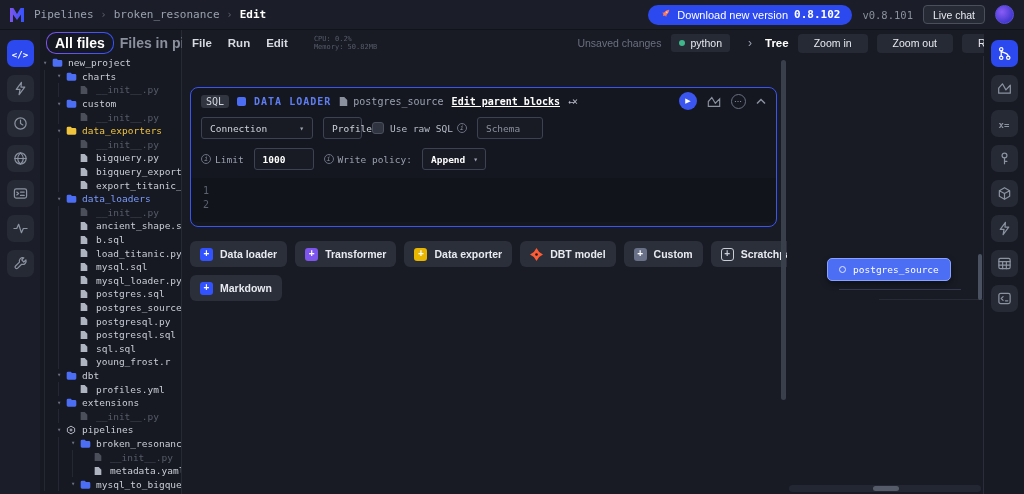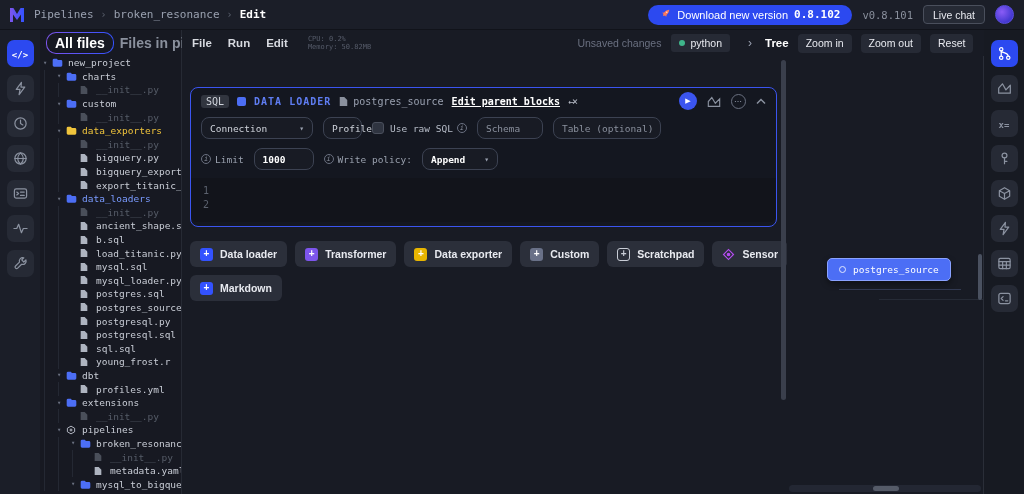--- a/index.html
+++ b/index.html
@@ -44,48 +44,48 @@
   .tree-row .t-icon { width:12px; margin-right:4px; display:flex; align-items:center; flex:0 0 auto; }
   .tone-normal { color:#c9cdd6; }
   .tone-dim { color:#565c68; }
   .tone-yellow { color:#f0c43c; }
   .tone-blue { color:#7a9bff; }
 
   
   .editor { flex:1; display:flex; flex-direction:column; background:#181b24; min-width:0; }
   .toolbar { height:26px; display:flex; align-items:center; padding-left:10px; }
   .menu-item { color:#d7dae0; font-weight:bold; font-size:11.5px; margin-right:16px; cursor:pointer; }
-  .stats { font-family:"DejaVu Sans Mono", monospace; font-size:7px; color:#565c6a; line-height:8px; margin-left:4px; }
+  .stats { font-family:"DejaVu Sans Mono", monospace; font-size:7px; color:#565c6a; line-height:8px; margin-left:10px; }
   .status-text { margin-left:auto; color:#6a7080; font-size:10.5px; }
   .kernel { display:flex; align-items:center; gap:5px; background:#262a35; height:18px; padding:0 8px; border-radius:3px; margin-left:10px; color:#e8eaf0; font-size:10.5px; cursor:pointer; }
   .kdot { width:6px; height:6px; border-radius:50%; background:#3fb68b; }
   .view-group { width:254px; flex:0 0 254px; display:flex; align-items:center; gap:9px; padding:0 8px 0 18px; }
   .vg-back { color:#9aa1b0; font-size:12px; cursor:pointer; }
   .vg-label { color:#ffffff; font-weight:bold; font-size:11.5px; margin-left:4px; }
-  .vg-btn { background:#262a35; border:none; color:#e8eaf0; height:19px; padding:0 8px; border-radius:4px; font-size:10.5px; cursor:pointer; white-space:nowrap; }
+  .vg-btn { background:#262a35; border:none; color:#e8eaf0; height:19px; padding:0 16px; border-radius:4px; font-size:10.5px; cursor:pointer; white-space:nowrap; }
 
   .editor-body { flex:1; display:flex; min-height:0; position:relative; }
   .editor-col { flex:1; min-width:0; padding:6px 2px 0 8px; }
 
   
   .block { border:1.5px solid #3b55f0; border-radius:8px; background:#141720; padding-bottom:4px;margin-top:25px; }
   .block-head { height:24px; display:flex; align-items:center; gap:8px; padding:2px 10px 0 10px; font-family:"DejaVu Sans Mono", monospace; font-size:10px; }
   .lang-badge { background:#31353f; color:#d0d4dc; padding:1px 5px; border-radius:3px; }
   .blue-sq { width:9px; height:9px; background:#4c6ef5; border-radius:2px; }
   .btype { color:#5f7df2; font-weight:bold; letter-spacing:1px; }
   .bname { color:#9aa1b0; display:flex; align-items:center; gap:5px; }
   .edit-parents { color:#ffffff; font-weight:bold; text-decoration:underline; cursor:pointer; }
   .detach { color:#b8bdc8; cursor:pointer; letter-spacing:-2px; }
   .head-right { margin-left:auto; display:flex; align-items:center; gap:10px; }
   .play-btn { width:18px; height:18px; border-radius:50%; background:#3b55f0; border:none; color:#fff; display:flex; align-items:center; justify-content:center; cursor:pointer; }
   .icon-btn { background:none; border:none; color:#8b92a0; cursor:pointer; display:flex; align-items:center; }
   .more-circle { width:15px; height:15px; border:1px solid #6a7080; border-radius:50%; color:#9aa1b0; font-size:8px; display:flex; align-items:center; justify-content:center; letter-spacing:1px; }
 
   .ctrl-row { display:flex; align-items:center; gap:10px; padding:5px 10px 4px 10px; font-family:"DejaVu Sans Mono", monospace; font-size:9.5px; }
-  .select-box, .input-box { height:22px; border:1px solid #3c4252; border-radius:8px; background:#181b24; display:flex; align-items:center; padding:0 8px; color:#d0d4dc; cursor:pointer; }
+  .select-box, .input-box { height:22px; border:1px solid #3c4252; border-radius:3px; background:#181b24; display:flex; align-items:center; padding:0 8px; color:#d0d4dc; cursor:pointer; }
   .select-box .chev { margin-left:auto; color:#9aa1b0; font-size:8px; padding-left:8px; }
   .input-box input { background:transparent; border:none; outline:none; color:#fff; font-family:"DejaVu Sans Mono", monospace; font-size:9.5px; width:100%; }
   .input-box input::placeholder { color:#8a909d; }
   .checkbox { width:12px; height:12px; border-radius:3px; background:#2f3440; border:1px solid #4a4f5c; cursor:pointer; }
   .chk-label { color:#b8bec9; }
   .info-i { width:10px; height:10px; border:1px solid #6a7080; border-radius:50%; color:#8a909d; font-size:7px; display:inline-flex; align-items:center; justify-content:center; font-style:italic; flex:0 0 auto; }
   .ctrl-label { color:#9aa1ae; }
   .bold-val { color:#fff; font-weight:bold; }
 
   .code-area { margin-top:4px; padding:6px 0 10px 0; background:#12141b; border-radius:0 0 6px 6px; font-family:"DejaVu Sans Mono", monospace; font-size:10px; }
@@ -635,34 +635,31 @@
               <div class="select-box" style="width:39px">
                 <span>Profile</span>
                 <span class="chev">▾</span>
               </div>
               <span class="checkbox"></span>
               <span class="chk-label" style="margin-left:-4px">Use raw SQL</span>
               <span class="info-i" style="margin-left:-6px">i</span>
               <div class="input-box" style="width:66px">
                 <input placeholder="Schema" style="">
               </div>
-              <div class="input-box" style="width:108px">
-                <input placeholder="Table (optional)" style="">
-              </div>
             </div>
 
             <div class="ctrl-row">
               <span class="info-i">i</span>
               <span class="ctrl-label" style="margin-left:-6px">Limit</span>
               <div class="input-box" style="width:60px">
                 <input class="bold-val" style="font-weight: bold;" value="1000">
               </div>
               <span class="info-i">i</span>
               <span class="ctrl-label" style="margin-left:-6px">Write policy:</span>
-              <div class="select-box" style="width:76px">
+              <div class="select-box" style="width:64px">
                 <span class="bold-val">Append</span>
                 <span class="chev">▾</span>
               </div>
             </div>
 
             <div class="code-area">
               <div class="code-line">
                 <span class="ln">1</span>
               </div>
               <div class="code-line">
@@ -679,20 +676,29 @@
                 </button>
                 <button class="add-btn">
                   <span class="add-ic" style="background: rgb(125, 85, 236);">+</span>
                   <span>Transformer</span>
                 </button>
                 <button class="add-btn">
                   <span class="add-ic" style="background: rgb(232, 181, 0);">+</span>
                   <span>Data exporter</span>
                 </button>
                 <button class="add-btn">
+                  <span class="add-ic">
+                    <svg width="13" height="13" viewBox="0 0 14 14">
+                      <path d="M7 0 L9.8 4.2 14 7 9.8 9.8 7 14 4.2 9.8 0 7 4.2 4.2 Z" fill="#ff5c35"></path>
+                      <circle cx="7" cy="7" r="1.4" fill="#191c24"></circle>
+                    </svg>
+                  </span>
+                  <span>DBT model</span>
+                </button>
+                <button class="add-btn">
                   <span class="add-ic" style="background: rgb(105, 113, 136);">+</span>
                   <span>Custom</span>
                 </button>
                 <button class="add-btn">
                   <span class="add-ic outline">+</span>
                   <span>Scratchpad</span>
                 </button>
                 <button class="add-btn">
                   <span class="add-ic">
                     <svg width="13" height="13" viewBox="0 0 14 14" fill="none" stroke="#b44cf0" stroke-width="1.3">

